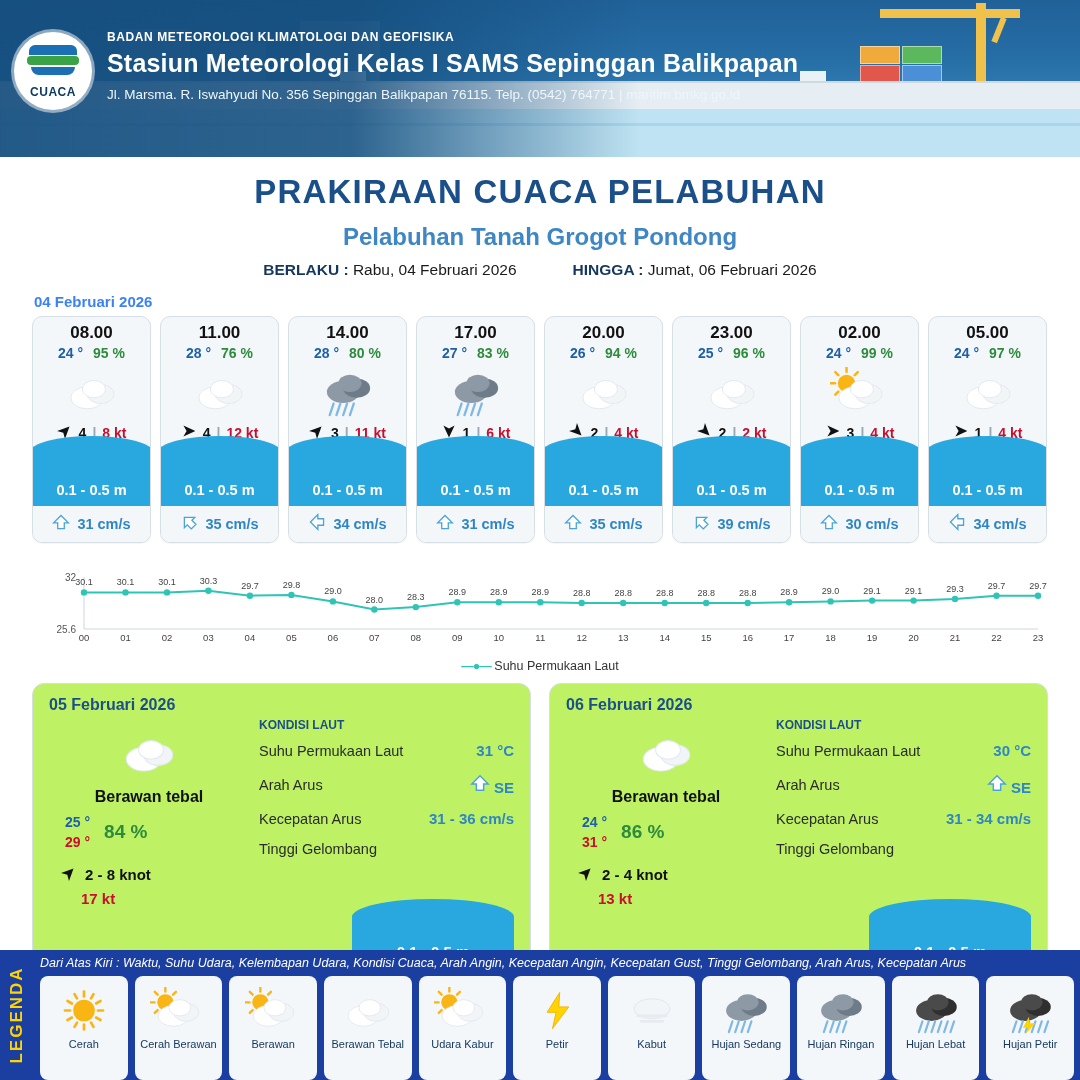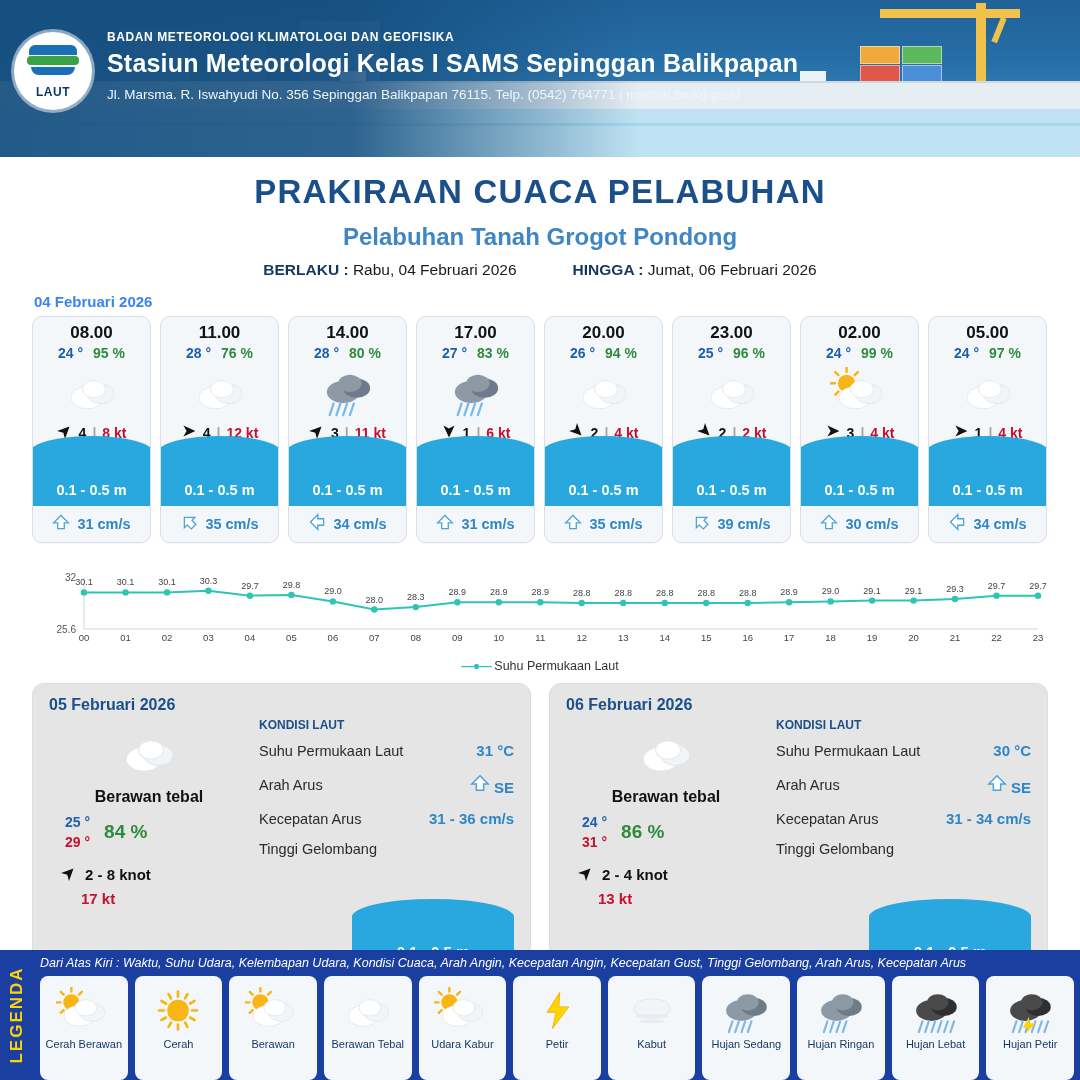--- a/index.html
+++ b/index.html
@@ -117,21 +117,21 @@
   .chart-box{ margin:16px 32px 0; position:relative; height:96px; }
   .chart-svg{ display:block; }
   .legend-sst{
     text-align:center; font-size:12.5px; color:#333; margin-top:4px;
   }
   .legend-sst .dash{ color:#2ec4b6; font-weight:bold; letter-spacing:-1px; }
 
   
   .panels{ display:flex; gap:18px; padding:10px 32px 0; }
   .panel{
-    flex:1; background:#e5e5e5; border:1px solid #d7dfe6; border-radius:12px; padding:12px 16px 14px;
+    flex:1; background:#bef264; border:1px solid #d7dfe6; border-radius:12px; padding:12px 16px 14px;
     display:flex; gap:10px; position:relative; height:306px;
   }
   .panel .left{ width:200px; }
   .panel .pdate{ font-size:16px; font-weight:bold; color:#1b4f8a; }
   .panel .picon{ height:62px; display:flex; align-items:center; justify-content:center; margin-top:8px;}
   .panel .pcond{ text-align:center; font-size:16px; font-weight:bold; color:#111; margin-top:4px;}
   .panel .ptemps{ display:flex; align-items:center; gap:14px; margin-top:6px; justify-content:flex-start; padding-left:16px;}
   .panel .ptemps .tt{ font-size:14px; font-weight:bold; line-height:1.45;}
   .panel .ptemps .tmin{ color:#1f5fa8; }
   .panel .ptemps .tmax{ color:#c8102e; }
@@ -205,21 +205,21 @@
     <div class="sea"></div>
   </div>
   <div class="hdr-left-fade"></div>
 
   <div class="logo">
     <div class="glyph">
       <div class="b1"></div>
         <div class="b2"></div>
         <div class="b3"></div>
     </div>
-    <div class="bmkg">LAUT</div>
+    <div class="bmkg">CUACA</div>
   </div>
 
   <div class="hdr-text">
     <div class="hdr-line1">BADAN METEOROLOGI KLIMATOLOGI DAN GEOFISIKA</div>
     <div class="hdr-line2">Stasiun Meteorologi Kelas I SAMS Sepinggan Balikpapan</div>
     <div class="hdr-line3">Jl. Marsma. R. Iswahyudi No. 356 Sepinggan Balikpapan 76115. Telp. (0542) 764771 | maritim.bmkg.go.id</div>
   </div>
 </div>
 
 <div class="title-wrap">
@@ -722,43 +722,20 @@
 
 <div class="legend-wrap">
   <div class="legend-side">
     <span>LEGENDA</span>
   </div>
   <div class="legend-note">Dari Atas Kiri : Waktu, Suhu Udara, Kelembapan Udara, Kondisi Cuaca, Arah Angin, Kecepatan Angin, Kecepatan Gust, Tinggi Gelombang, Arah Arus, Kecepatan Arus</div>
   <div class="legend-items" id="legitems">
       <div class="li">
         <div class="ic">
           <svg width="56" height="47" viewBox="0 0 62 52">
-            <g>
-              <circle cx="17" cy="17" r="9" fill="#f9b514"></circle>
-              <line x1="29.0" y1="17.0" x2="33.5" y2="17.0" stroke="#f9b514" stroke-width="2.6" stroke-linecap="round"></line>
-              <line x1="25.5" y1="25.5" x2="28.7" y2="28.7" stroke="#f9b514" stroke-width="2.6" stroke-linecap="round"></line>
-              <line x1="17.0" y1="29.0" x2="17.0" y2="33.5" stroke="#f9b514" stroke-width="2.6" stroke-linecap="round"></line>
-              <line x1="8.5" y1="25.5" x2="5.3" y2="28.7" stroke="#f9b514" stroke-width="2.6" stroke-linecap="round"></line>
-              <line x1="5.0" y1="17.0" x2="0.5" y2="17.0" stroke="#f9b514" stroke-width="2.6" stroke-linecap="round"></line>
-              <line x1="8.5" y1="8.5" x2="5.3" y2="5.3" stroke="#f9b514" stroke-width="2.6" stroke-linecap="round"></line>
-              <line x1="17.0" y1="5.0" x2="17.0" y2="0.5" stroke="#f9b514" stroke-width="2.6" stroke-linecap="round"></line>
-              <line x1="25.5" y1="8.5" x2="28.7" y2="5.3" stroke="#f9b514" stroke-width="2.6" stroke-linecap="round"></line>
-            </g>
-            <g>
-              <ellipse cx="26" cy="32" rx="17" ry="11.5" fill="#ffffff" stroke="#e2e8ee"></ellipse>
-              <ellipse cx="40" cy="28" rx="14" ry="10" fill="#f2f5f8" stroke="#e2e8ee"></ellipse>
-              <ellipse cx="33" cy="23" rx="12" ry="9" fill="#ffffff" stroke="#e2e8ee"></ellipse>
-            </g>
-          </svg>
-        </div>
-        <div class="lb">Cerah Berawan</div>
-      </div>
-      <div class="li">
-        <div class="ic">
-          <svg width="56" height="47" viewBox="0 0 62 52">
             <circle cx="31" cy="26" r="12" fill="#f9b514"></circle>
             <line x1="46.5" y1="26.0" x2="52.0" y2="26.0" stroke="#f9b514" stroke-width="3" stroke-linecap="round"></line>
             <line x1="44.4" y1="33.8" x2="49.2" y2="36.5" stroke="#f9b514" stroke-width="3" stroke-linecap="round"></line>
             <line x1="38.8" y1="39.4" x2="41.5" y2="44.2" stroke="#f9b514" stroke-width="3" stroke-linecap="round"></line>
             <line x1="31.0" y1="41.5" x2="31.0" y2="47.0" stroke="#f9b514" stroke-width="3" stroke-linecap="round"></line>
             <line x1="23.3" y1="39.4" x2="20.5" y2="44.2" stroke="#f9b514" stroke-width="3" stroke-linecap="round"></line>
             <line x1="17.6" y1="33.8" x2="12.8" y2="36.5" stroke="#f9b514" stroke-width="3" stroke-linecap="round"></line>
             <line x1="15.5" y1="26.0" x2="10.0" y2="26.0" stroke="#f9b514" stroke-width="3" stroke-linecap="round"></line>
             <line x1="17.6" y1="18.3" x2="12.8" y2="15.5" stroke="#f9b514" stroke-width="3" stroke-linecap="round"></line>
             <line x1="23.2" y1="12.6" x2="20.5" y2="7.8" stroke="#f9b514" stroke-width="3" stroke-linecap="round"></line>
@@ -783,33 +760,21 @@
               <line x1="17.0" y1="5.0" x2="17.0" y2="0.5" stroke="#f9b514" stroke-width="2.6" stroke-linecap="round"></line>
               <line x1="25.5" y1="8.5" x2="28.7" y2="5.3" stroke="#f9b514" stroke-width="2.6" stroke-linecap="round"></line>
             </g>
             <g>
               <ellipse cx="26" cy="32" rx="17" ry="11.5" fill="#ffffff" stroke="#e2e8ee"></ellipse>
               <ellipse cx="40" cy="28" rx="14" ry="10" fill="#f2f5f8" stroke="#e2e8ee"></ellipse>
               <ellipse cx="33" cy="23" rx="12" ry="9" fill="#ffffff" stroke="#e2e8ee"></ellipse>
             </g>
           </svg>
         </div>
-        <div class="lb">Berawan</div>
-      </div>
-      <div class="li">
-        <div class="ic">
-          <svg width="56" height="47" viewBox="0 0 62 52">
-            <g>
-              <ellipse cx="26" cy="32" rx="17" ry="11.5" fill="#ffffff" stroke="#e2e8ee"></ellipse>
-              <ellipse cx="40" cy="28" rx="14" ry="10" fill="#f2f5f8" stroke="#e2e8ee"></ellipse>
-              <ellipse cx="33" cy="23" rx="12" ry="9" fill="#ffffff" stroke="#e2e8ee"></ellipse>
-            </g>
-          </svg>
-        </div>
-        <div class="lb">Berawan Tebal</div>
+        <div class="lb">Cerah Berawan</div>
       </div>
       <div class="li">
         <div class="ic">
           <svg width="56" height="47" viewBox="0 0 62 52">
             <g>
               <circle cx="17" cy="17" r="9" fill="#f9b514"></circle>
               <line x1="29.0" y1="17.0" x2="33.5" y2="17.0" stroke="#f9b514" stroke-width="2.6" stroke-linecap="round"></line>
               <line x1="25.5" y1="25.5" x2="28.7" y2="28.7" stroke="#f9b514" stroke-width="2.6" stroke-linecap="round"></line>
               <line x1="17.0" y1="29.0" x2="17.0" y2="33.5" stroke="#f9b514" stroke-width="2.6" stroke-linecap="round"></line>
               <line x1="8.5" y1="25.5" x2="5.3" y2="28.7" stroke="#f9b514" stroke-width="2.6" stroke-linecap="round"></line>
@@ -818,20 +783,55 @@
               <line x1="17.0" y1="5.0" x2="17.0" y2="0.5" stroke="#f9b514" stroke-width="2.6" stroke-linecap="round"></line>
               <line x1="25.5" y1="8.5" x2="28.7" y2="5.3" stroke="#f9b514" stroke-width="2.6" stroke-linecap="round"></line>
             </g>
             <g>
               <ellipse cx="26" cy="32" rx="17" ry="11.5" fill="#ffffff" stroke="#e2e8ee"></ellipse>
               <ellipse cx="40" cy="28" rx="14" ry="10" fill="#f2f5f8" stroke="#e2e8ee"></ellipse>
               <ellipse cx="33" cy="23" rx="12" ry="9" fill="#ffffff" stroke="#e2e8ee"></ellipse>
             </g>
           </svg>
         </div>
+        <div class="lb">Berawan</div>
+      </div>
+      <div class="li">
+        <div class="ic">
+          <svg width="56" height="47" viewBox="0 0 62 52">
+            <g>
+              <ellipse cx="26" cy="32" rx="17" ry="11.5" fill="#ffffff" stroke="#e2e8ee"></ellipse>
+              <ellipse cx="40" cy="28" rx="14" ry="10" fill="#f2f5f8" stroke="#e2e8ee"></ellipse>
+              <ellipse cx="33" cy="23" rx="12" ry="9" fill="#ffffff" stroke="#e2e8ee"></ellipse>
+            </g>
+          </svg>
+        </div>
+        <div class="lb">Berawan Tebal</div>
+      </div>
+      <div class="li">
+        <div class="ic">
+          <svg width="56" height="47" viewBox="0 0 62 52">
+            <g>
+              <circle cx="17" cy="17" r="9" fill="#f9b514"></circle>
+              <line x1="29.0" y1="17.0" x2="33.5" y2="17.0" stroke="#f9b514" stroke-width="2.6" stroke-linecap="round"></line>
+              <line x1="25.5" y1="25.5" x2="28.7" y2="28.7" stroke="#f9b514" stroke-width="2.6" stroke-linecap="round"></line>
+              <line x1="17.0" y1="29.0" x2="17.0" y2="33.5" stroke="#f9b514" stroke-width="2.6" stroke-linecap="round"></line>
+              <line x1="8.5" y1="25.5" x2="5.3" y2="28.7" stroke="#f9b514" stroke-width="2.6" stroke-linecap="round"></line>
+              <line x1="5.0" y1="17.0" x2="0.5" y2="17.0" stroke="#f9b514" stroke-width="2.6" stroke-linecap="round"></line>
+              <line x1="8.5" y1="8.5" x2="5.3" y2="5.3" stroke="#f9b514" stroke-width="2.6" stroke-linecap="round"></line>
+              <line x1="17.0" y1="5.0" x2="17.0" y2="0.5" stroke="#f9b514" stroke-width="2.6" stroke-linecap="round"></line>
+              <line x1="25.5" y1="8.5" x2="28.7" y2="5.3" stroke="#f9b514" stroke-width="2.6" stroke-linecap="round"></line>
+            </g>
+            <g>
+              <ellipse cx="26" cy="32" rx="17" ry="11.5" fill="#ffffff" stroke="#e2e8ee"></ellipse>
+              <ellipse cx="40" cy="28" rx="14" ry="10" fill="#f2f5f8" stroke="#e2e8ee"></ellipse>
+              <ellipse cx="33" cy="23" rx="12" ry="9" fill="#ffffff" stroke="#e2e8ee"></ellipse>
+            </g>
+          </svg>
+        </div>
         <div class="lb">Udara Kabur</div>
       </div>
       <div class="li">
         <div class="ic">
           <svg width="56" height="47" viewBox="0 0 62 52">
             <path d="M34 6 L20 28 H30 L26 46 L44 22 H33 Z" fill="#ffd400" stroke="#f4b000" stroke-width="1"></path>
           </svg>
         </div>
         <div class="lb">Petir</div>
       </div>

